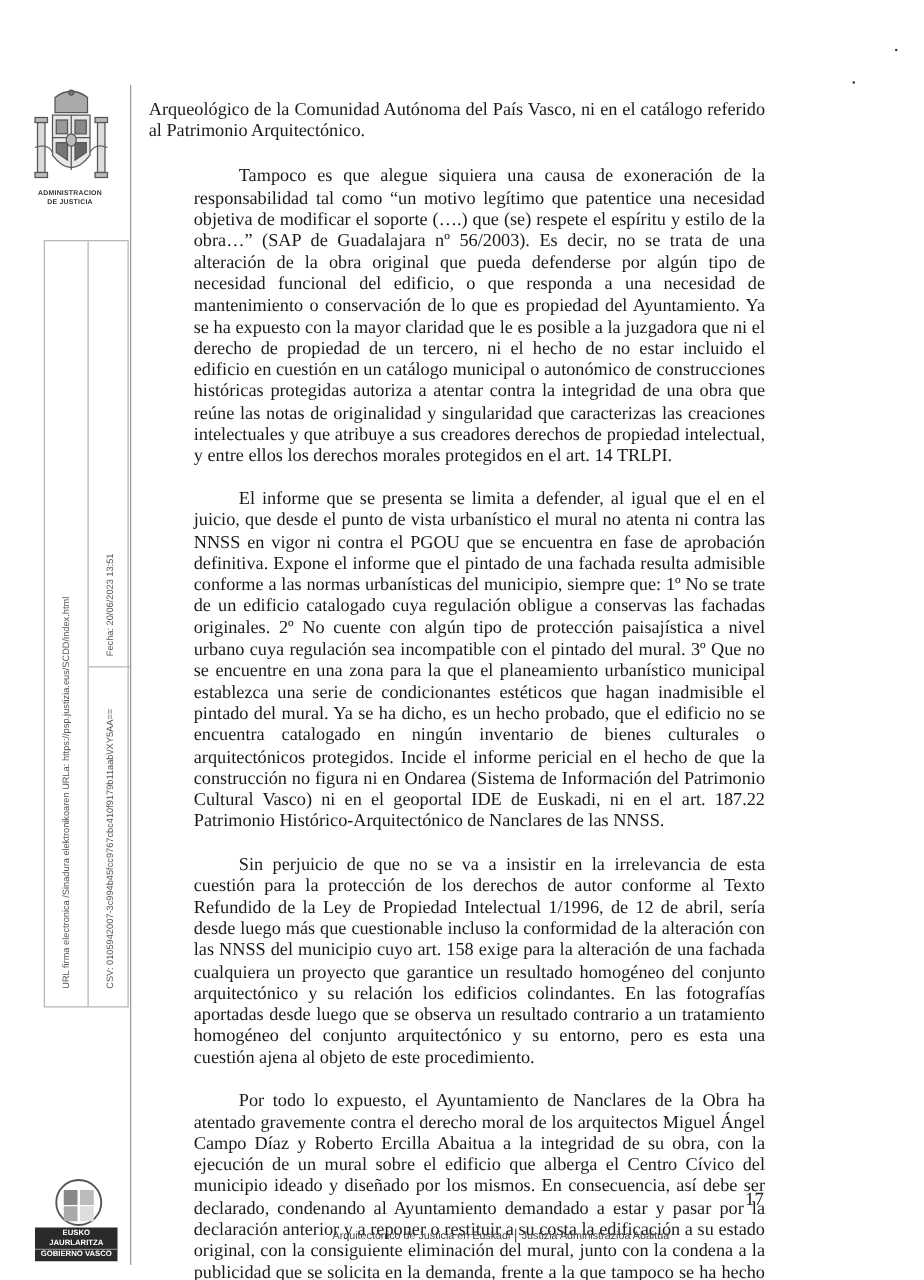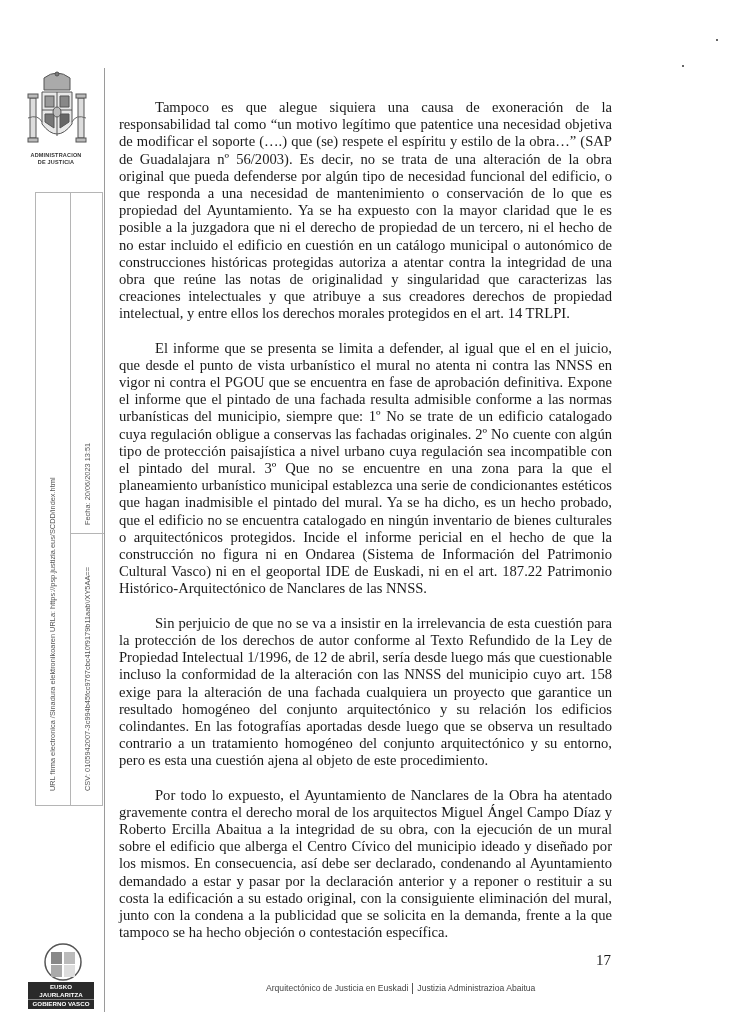--- a/index.html
+++ b/index.html
@@ -11,21 +11,21 @@
   .sig-box .divider { position:absolute; left:34px; top:0; width:1px; height:100%; background:#b5b5b5; }
   .sig-col { position:absolute; top:0; width:34px; height:100%; overflow:hidden; }
   .sig-col .rot { position:absolute; left:50%; bottom:10px; transform-origin:left bottom; transform:rotate(-90deg); white-space:nowrap; font-family:"Liberation Sans", sans-serif; font-size:7.4px; color:#555; }
   .sig-col.c1 { left:0; }
   .sig-col.c2 { left:35px; }
   .fecha-wrap { position:absolute; left:35px; top:0; width:33px; height:340px; border-bottom:1px solid #b5b5b5; }
   .fecha-wrap .rot { position:absolute; left:50%; bottom:8px; transform-origin:left bottom; transform:rotate(-90deg); white-space:nowrap; font-family:"Liberation Sans", sans-serif; font-size:7.4px; color:#555; }
   .bottom-logo { position:absolute; left:25px; top:940px; width:72px; height:72px; }
   .page-text { position:absolute; left:119px; top:80px; width:493px; font-size:14.6px; line-height:17.2px; text-align:justify; }
   .page-text p { margin:0 0 17px 0; }
-  .page-text p.indent { text-indent:36px; }
+  .page-text p.indent { text-indent:36px;margin-left:36px; }
   .dot { position:absolute; width:2px; height:2px; background:#333; border-radius:1px; }
   .page-num { position:absolute; left:596px; top:952px; font-size:15px; }
   .footer { position:absolute; left:266px; top:983px; font-family:"Liberation Sans", sans-serif; font-size:8.6px; color:#444; white-space:nowrap; }
   .footer .sep { display:inline-block; width:1px; height:11px; background:#555; vertical-align:middle; margin:0 4px; }
 </style>
 </head>
 <body>
 
 <div class="vrule"></div>
 
@@ -65,20 +65,21 @@
       <span class="rot" style="margin-left:4px; bottom:8px;">Fecha: 20/06/2023 13:51</span>
     </div>
     <span class="rot" style="bottom:14px; margin-left:4px;">CSV: 0105942007-3c994b45fcc9767cbc410f9179b11aab\/XY5AA==</span>
   </div>
 </div>
 
 <div class="dot" style="left:716px; top:39px;"></div>
 <div class="dot" style="left:682px; top:65px;"></div>
 
 <div class="page-text">
+  <p>Arqueológico de la Comunidad Autónoma del País Vasco, ni en el catálogo referido al Patrimonio Arquitectónico.</p>
   <p class="indent" style="margin-top:19px;">Tampoco es que alegue siquiera una causa de exoneración de la responsabilidad tal como “un motivo legítimo que patentice una necesidad objetiva de modificar el soporte (….) que (se) respete el espíritu y estilo de la obra…” (SAP de Guadalajara nº 56/2003). Es decir, no se trata de una alteración de la obra original que pueda defenderse por algún tipo de necesidad funcional del edificio, o que responda a una necesidad de mantenimiento o conservación de lo que es propiedad del Ayuntamiento. Ya se ha expuesto con la mayor claridad que le es posible a la juzgadora que ni el derecho de propiedad de un tercero, ni el hecho de no estar incluido el edificio en cuestión en un catálogo municipal o autonómico de construcciones históricas protegidas autoriza a atentar contra la integridad de una obra que reúne las notas de originalidad y singularidad que caracterizas las creaciones intelectuales y que atribuye a sus creadores derechos de propiedad intelectual, y entre ellos los derechos morales protegidos en el art. 14 TRLPI.</p>
   <p class="indent">El informe que se presenta se limita a defender, al igual que el            en el juicio, que desde el punto de vista urbanístico el mural no atenta ni contra las NNSS en vigor ni contra el PGOU que se encuentra en fase de aprobación definitiva. Expone el informe que el pintado de una fachada resulta admisible conforme a las normas urbanísticas del municipio, siempre que: 1º No se trate de un edificio catalogado cuya regulación obligue a conservas las fachadas originales. 2º No cuente con algún tipo de protección paisajística a nivel urbano cuya regulación sea incompatible con el pintado del mural. 3º Que no se encuentre en una zona para la que el planeamiento urbanístico municipal establezca una serie de condicionantes estéticos que hagan inadmisible el pintado del mural. Ya se ha dicho, es un hecho probado, que el edificio no se encuentra catalogado en ningún inventario de bienes culturales o arquitectónicos protegidos. Incide el informe pericial en el hecho de que la construcción no figura ni en Ondarea (Sistema de Información del Patrimonio Cultural Vasco) ni en el geoportal IDE de Euskadi, ni en el art. 187.22 Patrimonio Histórico-Arquitectónico de Nanclares de las NNSS.</p>
   <p class="indent">Sin perjuicio de que no se va a insistir en la irrelevancia de esta cuestión para la protección de los derechos de autor conforme al Texto Refundido de la Ley de Propiedad Intelectual 1/1996, de 12 de abril, sería desde luego más que cuestionable incluso la conformidad de la alteración con las NNSS del municipio cuyo art. 158 exige para la alteración de una fachada cualquiera un proyecto que garantice un resultado homogéneo del  conjunto arquitectónico y su relación los edificios colindantes. En las fotografías aportadas desde luego que se observa un resultado contrario a un tratamiento homogéneo del conjunto arquitectónico y su entorno, pero es esta una cuestión ajena al objeto de este procedimiento.</p>
   <p class="indent">Por todo lo expuesto, el Ayuntamiento de Nanclares de la Obra ha atentado gravemente contra el derecho moral de los arquitectos Miguel Ángel Campo  Díaz y Roberto Ercilla Abaitua a la integridad de su obra, con la ejecución de un mural sobre el edificio que alberga el Centro Cívico del municipio ideado y diseñado por los mismos. En consecuencia, así debe ser declarado, condenando al Ayuntamiento demandado a estar y pasar por la declaración anterior y a reponer o restituir a su costa la edificación a su estado original, con la consiguiente eliminación del mural, junto con la condena a la publicidad que se solicita en la demanda, frente a la que tampoco se ha hecho objeción o contestación específica.</p>
 </div>
 
 <div class="page-num">17</div>
 
 <div class="footer">
   <span>Arquitectónico de Justicia en Euskadi</span><span class="sep"></span><span>Justizia Administrazioa Abaitua</span>

